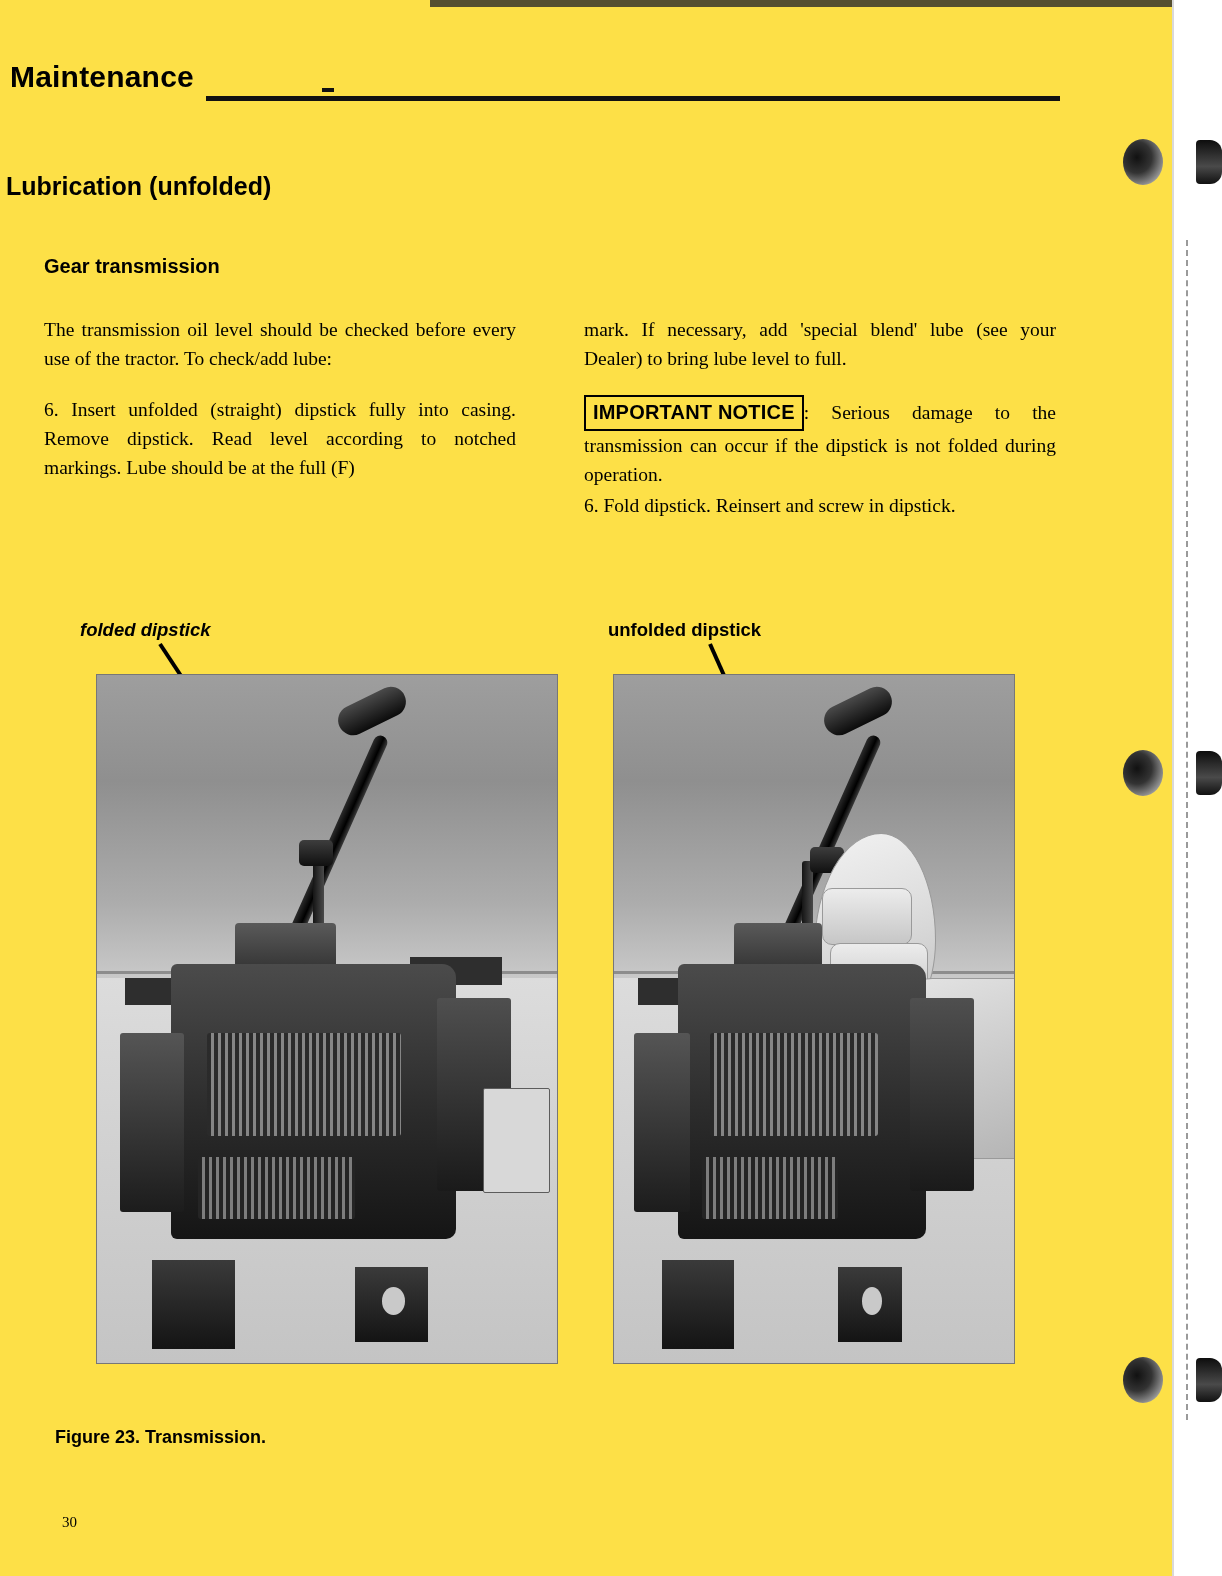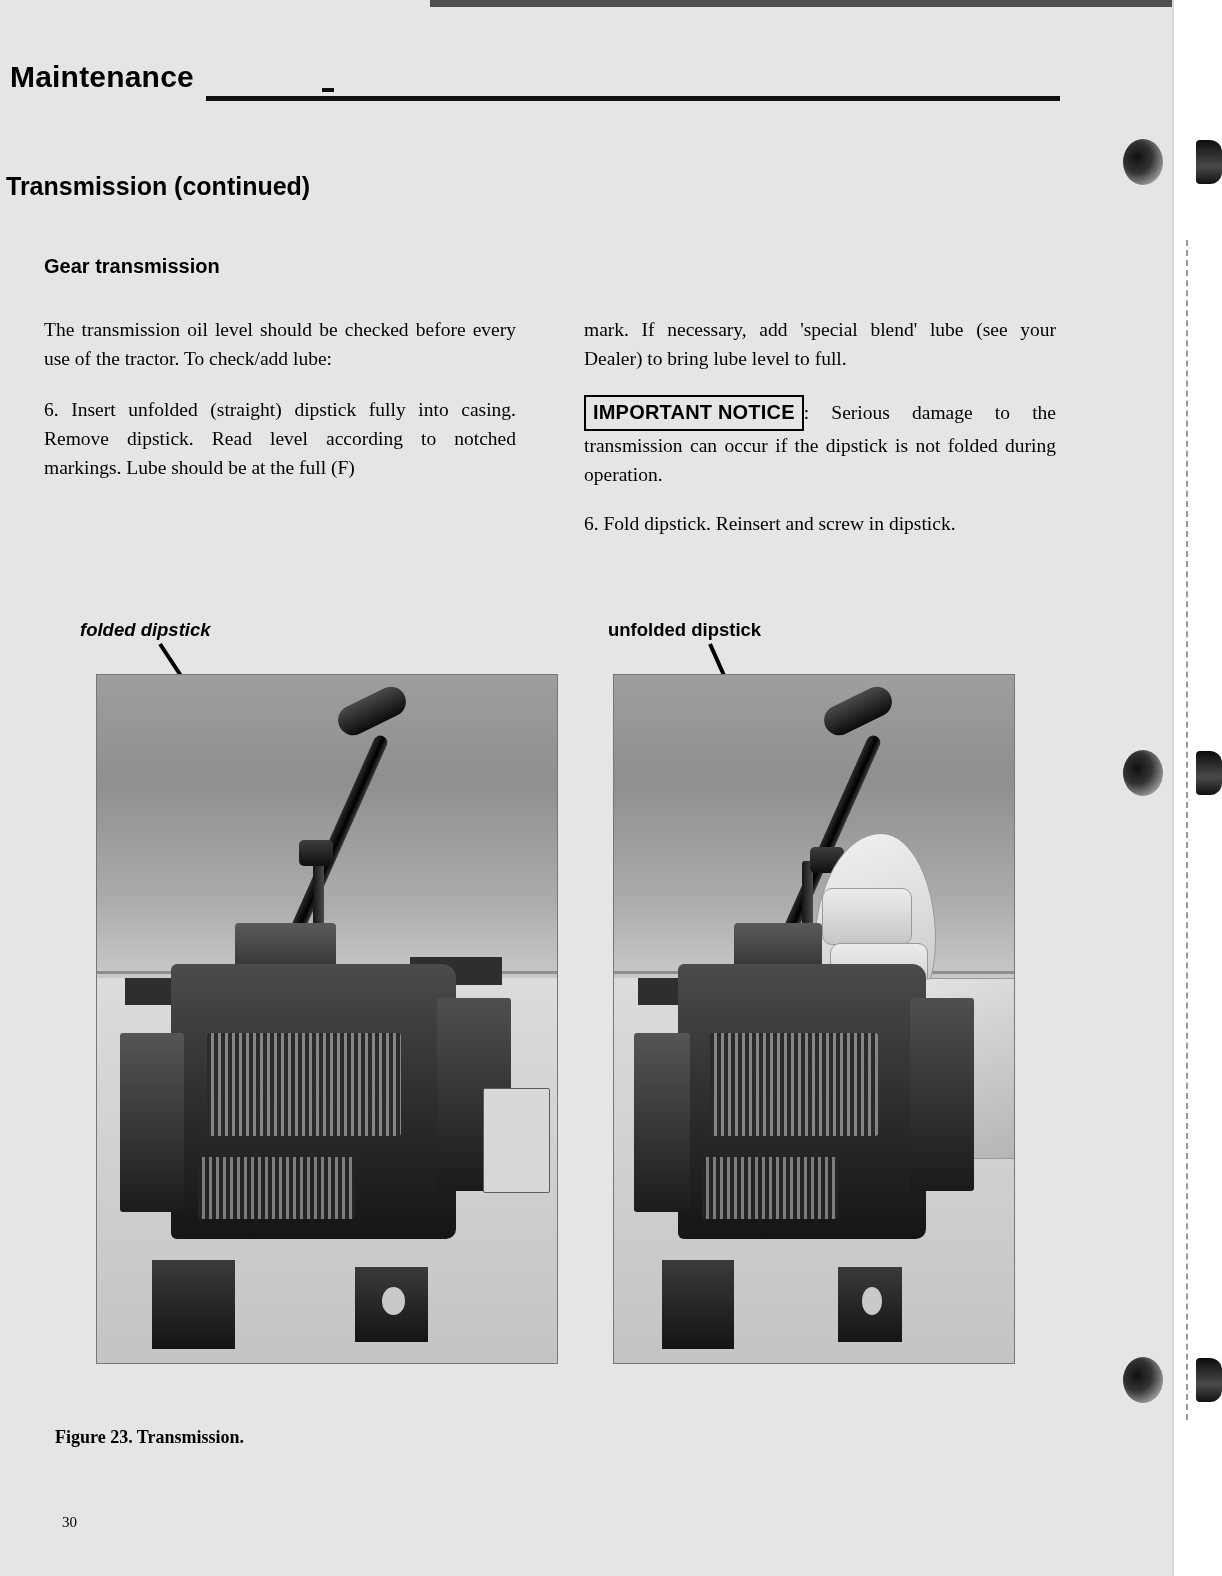--- a/index.html
+++ b/index.html
@@ -9,21 +9,21 @@
   }
   body {
     font-family: "Liberation Serif", serif;
     color: #000000;
   }
   .page {
     position: relative;
     width: 1222px;
     height: 1576px;
     overflow: hidden;
-    background: #e5e5e5;
+    background: #fde047;
   }
 
   
   .scan-edge-right {
     position: absolute;
     top: 0;
     right: 0;
     width: 48px;
     height: 1576px;
     background: #ffffff;
@@ -131,21 +131,21 @@
   .col {
     position: absolute;
     width: 472px;
     font-size: 19.5px;
     line-height: 29px;
     text-align: justify;
   }
   .col.left  { left: 44px;  top: 315px; }
   .col.right { left: 584px; top: 315px; }
   .col p { margin: 0 0 22px 0; }
-  .col p.tight { margin-bottom: 20px; }
+  .col p.tight { margin-bottom: 2px; }
 
   .notice-box {
     display: inline-block;
     border: 2.5px solid #000;
     padding: 1px 7px 2px 7px;
     font-family: "Liberation Sans", sans-serif;
     font-weight: bold;
     font-size: 20px;
     letter-spacing: .2px;
     vertical-align: baseline;
@@ -337,21 +337,21 @@
     height: 26%;
     background: linear-gradient(160deg, #e3e3e3, #b4b4b4);
     border-radius: 30px 6px 6px 30px;
     border: 1px solid #9a9a9a;
   }
 
   .figure-caption {
     position: absolute;
     left: 55px;
     top: 1427px;
-    font-family: Liberation Serif, serif;
+    font-family: Liberation Sans, sans-serif;
     font-weight: bold;
     font-size: 18px;
   }
   .page-number {
     position: absolute;
     left: 62px;
     top: 1514px;
     font-size: 15px;
   }
 </style>
@@ -370,21 +370,21 @@
   <div class="ring-tab t1"></div>
   <div class="ring-tab t2"></div>
   <div class="ring-tab t3"></div>
 
   <div class="chapter-header">
     <div class="chapter-title">Maintenance</div>
     <div class="chapter-rule"></div>
     <div class="chapter-rule-tick"></div>
   </div>
 
-  <div class="section-title">Transmission (continued)</div>
+  <div class="section-title">Lubrication (unfolded)</div>
   <div class="subsection-title">Gear transmission</div>
 
   <div class="col left">
     <p>The transmission oil level should be checked before every use of the tractor. To check/add lube:</p>
     <p>6. Insert unfolded (straight) dipstick fully into casing. Remove dipstick. Read level according to notched markings.  Lube should be at the full (F)</p>
   </div>
 
   <div class="col right">
     <p>mark.  If necessary, add 'special blend' lube (see your Dealer) to bring lube level to full.</p>
     <p class="tight"><span class="notice-box">IMPORTANT NOTICE</span><span>:  Serious damage to the transmission can occur if the dipstick is not folded during operation.</span></p>

